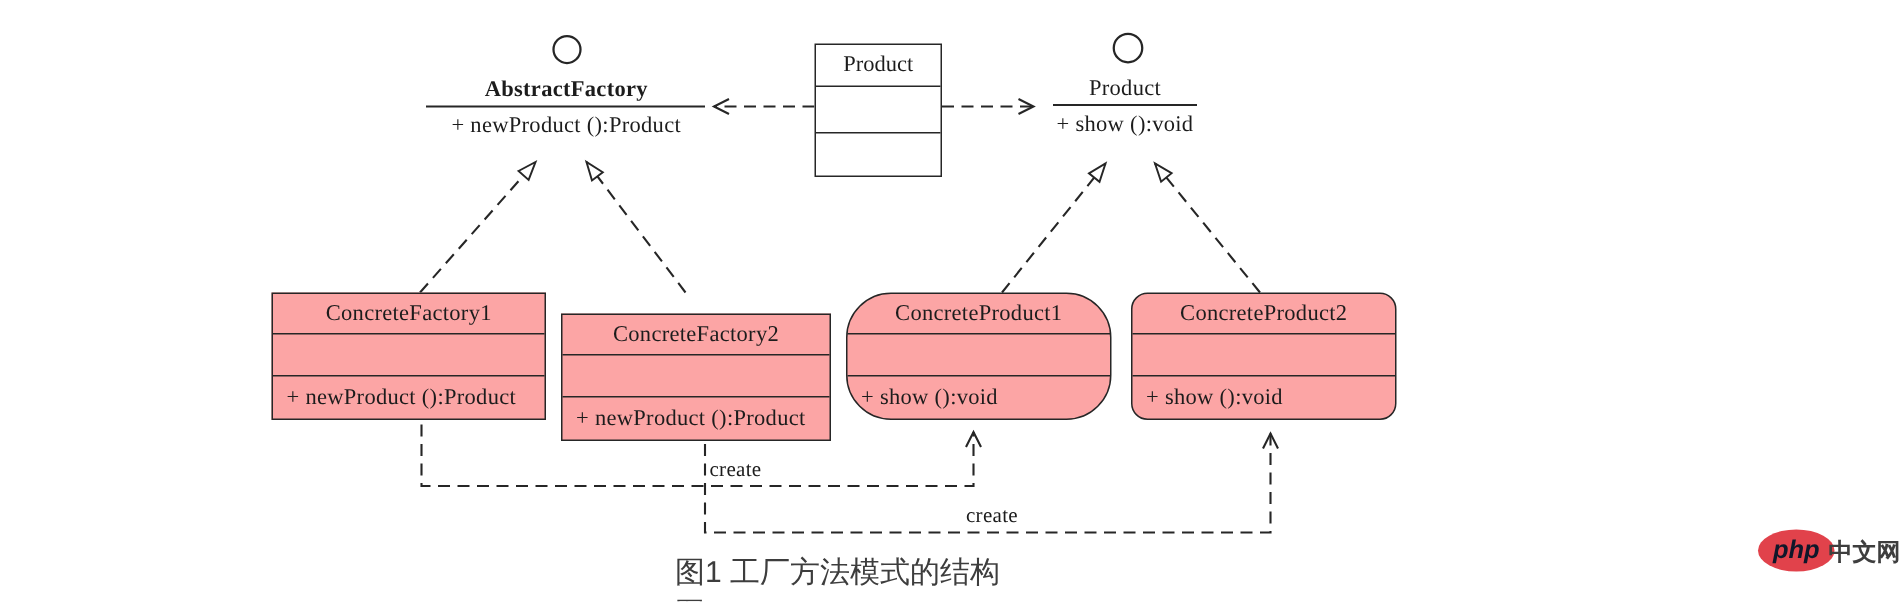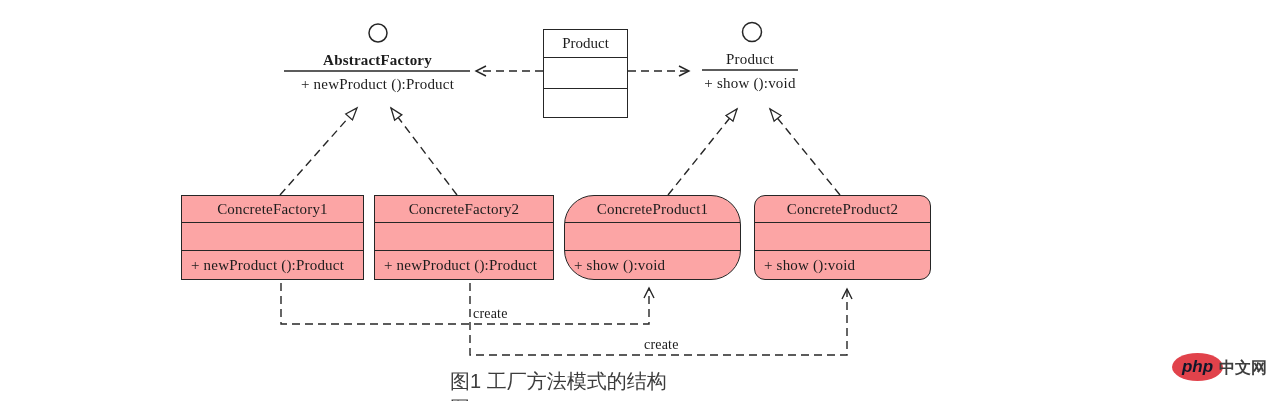--- a/index.html
+++ b/index.html
@@ -104,21 +104,21 @@
     <div class="c-mid"></div>
     <div class="c-bottom"></div>
   </div>
 
   <div class="cls" style="left:181px;top:195px;width:183px;">
     <div class="row-title">ConcreteFactory1</div>
     <div class="row-mid"></div>
     <div class="row-method">+ newProduct ():Product</div>
   </div>
 
-  <div class="cls" style="left:374px;top:195px;width:180px;">
+  <div class="cls" style="left:374px;top:209px;width:180px;">
     <div class="row-title">ConcreteFactory2</div>
     <div class="row-mid"></div>
     <div class="row-method">+ newProduct ():Product</div>
   </div>
 
   <div class="cls" style="left:564px;top:195px;width:177px;border-radius:30px;">
     <div class="row-title">ConcreteProduct1</div>
     <div class="row-mid"></div>
     <div class="row-method">+ show ():void</div>
   </div>

